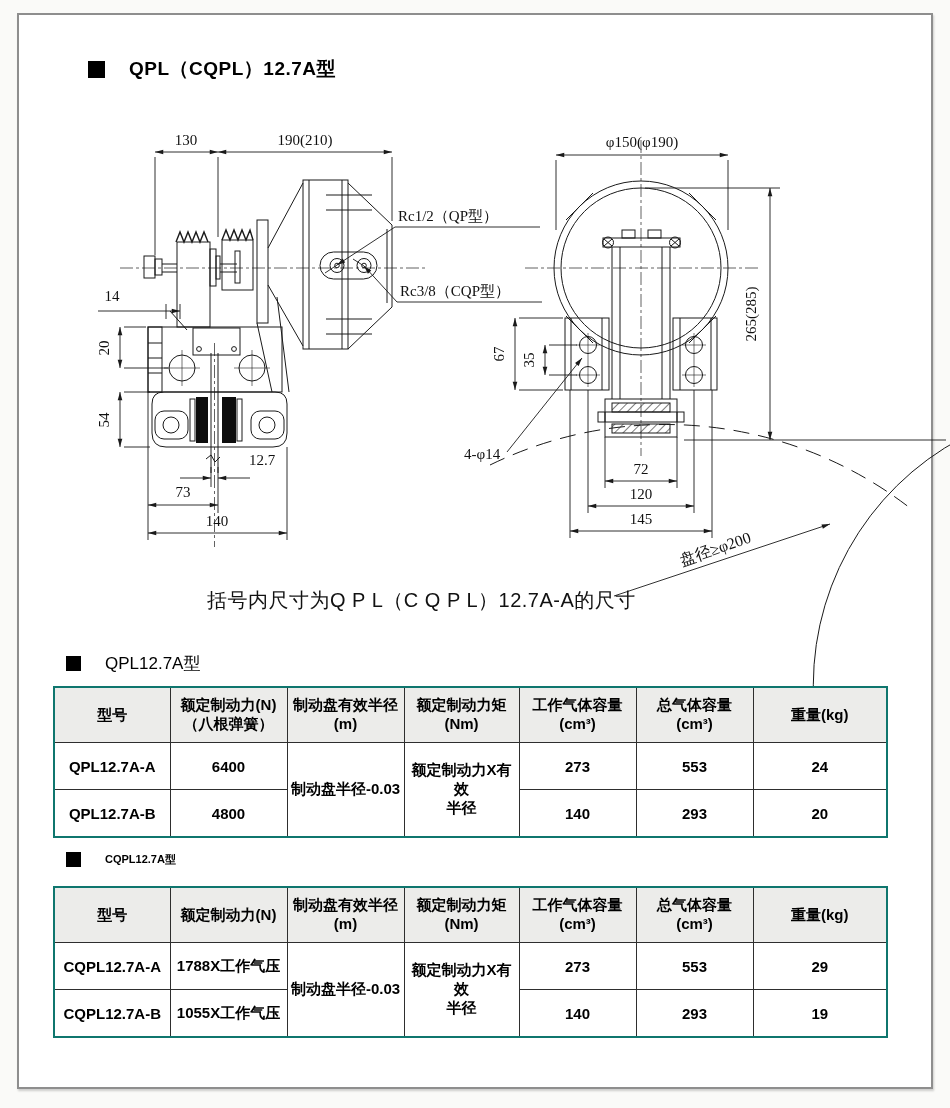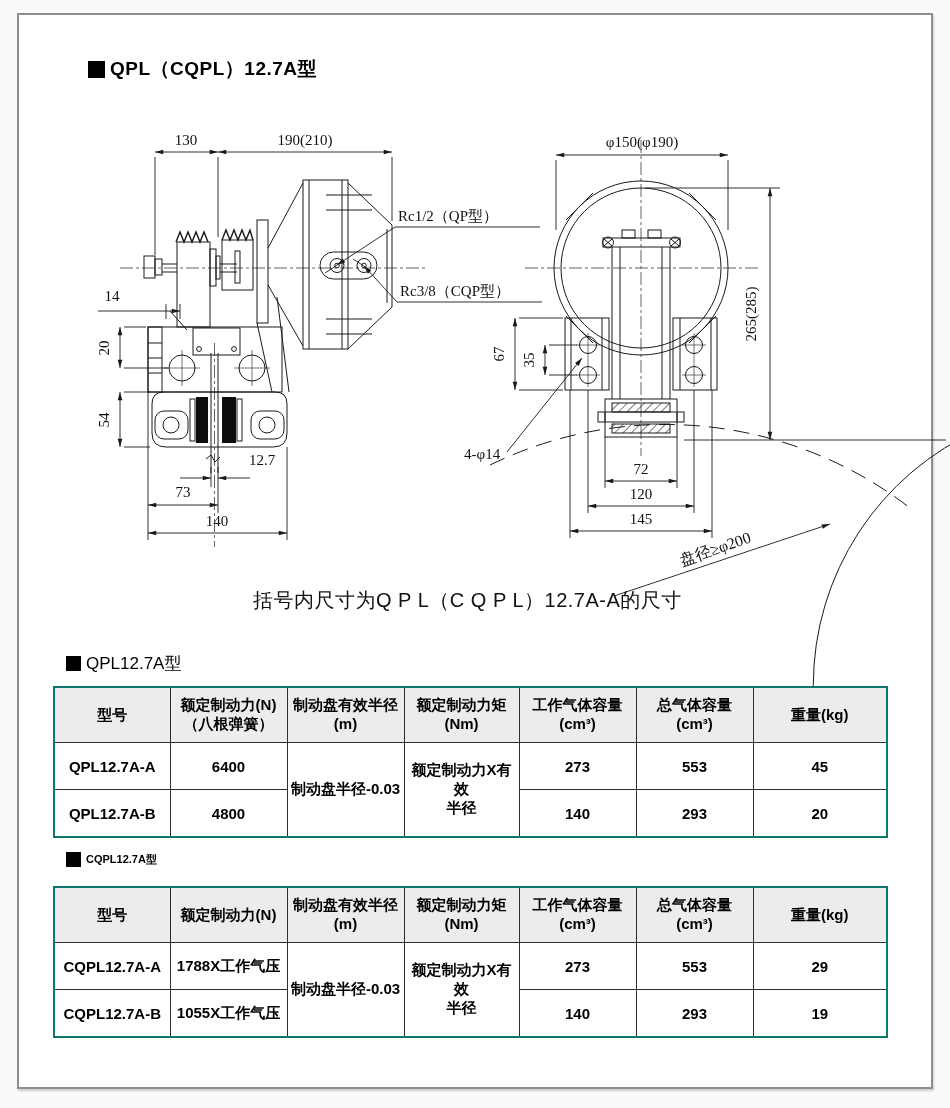--- a/index.html
+++ b/index.html
@@ -6,30 +6,30 @@
   body{
     width:950px;height:1108px;position:relative;
     background:#fafaf8;
     font-family:"Liberation Sans",sans-serif;color:#000;
   }
   .page{
     position:absolute;left:17px;top:13px;width:912px;height:1072px;
     background:#ffffff;border:2px solid #8e8e8e;
     box-shadow:1px 2px 2px rgba(0,0,0,.18);
   }
-  .ttl{position:absolute;display:flex;align-items:center;gap:5px}
+  .ttl{position:absolute;display:flex;align-items:center;gap:24px}
   .sq{background:#000;display:inline-block}
   .sq.big{width:17px;height:17px}
   .sq.sml{width:15px;height:15px}
   .ttl.main{left:69px;top:41px;font-size:19px;font-weight:700;letter-spacing:.5px}
   .ttl.sec1{left:47px;top:637px;font-size:17px;font-weight:400}
   .ttl.sec2{left:47px;top:837px;font-size:11px;font-weight:700}
   .caption{
     position:absolute;left:188px;top:572px;font-size:20px;font-weight:500;
-    letter-spacing:.5px;color:#111;margin-left:46px;
+    letter-spacing:.5px;color:#111;
   }
   
   svg{position:absolute;overflow:visible}
   #lview{left:73px;top:100px}
   #rview{left:443px;top:103px}
   .ln{stroke:#1a1a1a;stroke-width:1;fill:none}
   .thin{stroke:#1a1a1a;stroke-width:.6;fill:none}
   .cl{stroke:#3a3a3a;stroke-width:.8;fill:none;stroke-dasharray:13 3 3 3}
   .dsh{stroke:#1a1a1a;stroke-width:1;fill:none;stroke-dasharray:16 9}
   .dim{stroke:#1a1a1a;stroke-width:.9;fill:none}
@@ -331,21 +331,21 @@
     </thead>
     <tbody>
       <tr>
         <td>QPL12.7A-A</td>
         <td>6400</td>
         <td rowspan="2">制动盘半径-0.03</td>
         <td rowspan="2" class="pre">额定制动力X有效
 半径</td>
         <td>273</td>
         <td>553</td>
-        <td>45</td>
+        <td>24</td>
       </tr>
       <tr>
         <td>QPL12.7A-B</td>
         <td>4800</td>
         <td>140</td>
         <td>293</td>
         <td>20</td>
       </tr>
     </tbody>
   </table>

